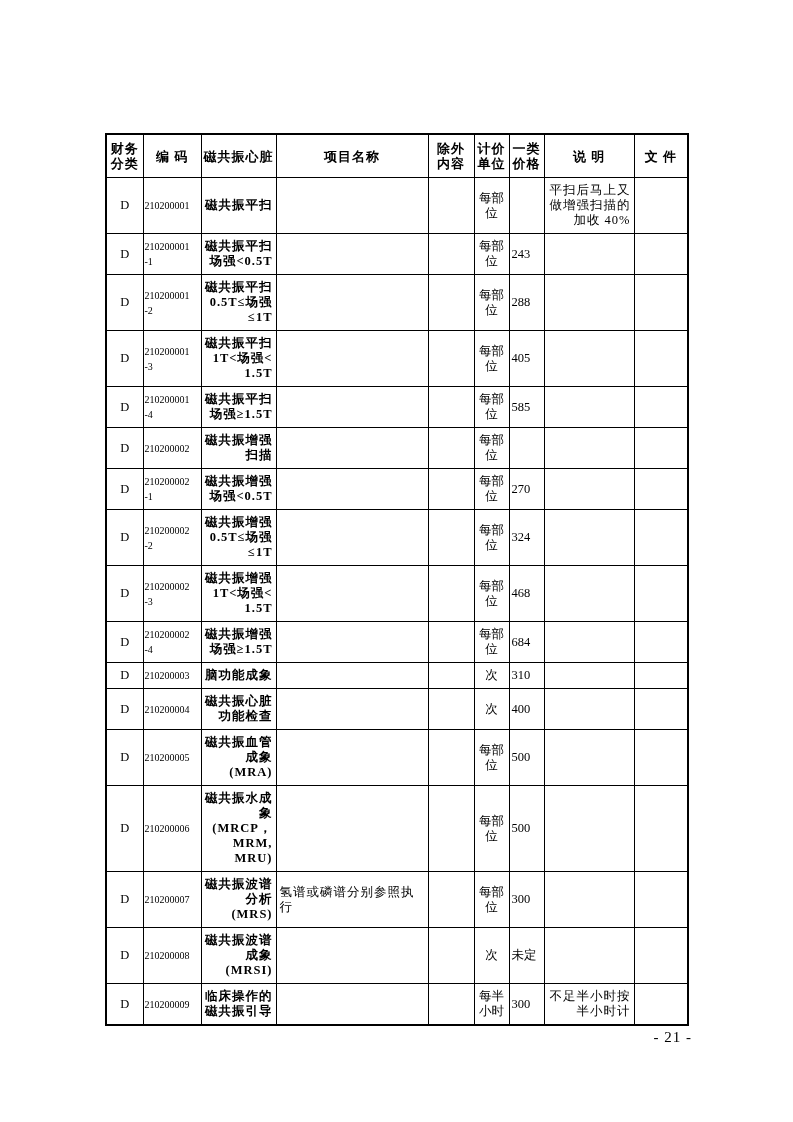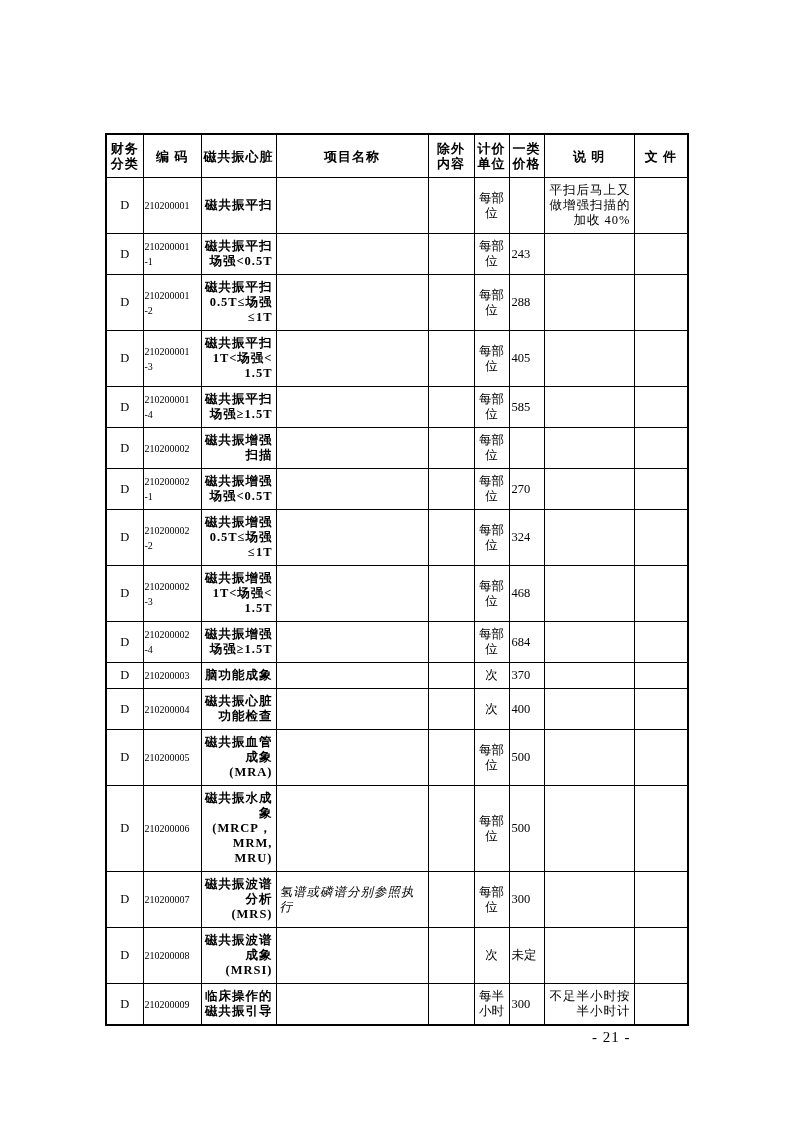--- a/index.html
+++ b/index.html
@@ -37,32 +37,32 @@
   .price-table th {
     font-weight: bold;
     text-align: center;
     font-size: 13px;
     letter-spacing: 1px;
     padding: 6px 2px;
   }
   td.col-cls   { text-align: center; }
   td.col-code  { text-align: left; font-size: 10px; padding: 5px 1px; letter-spacing: 0; }
   td.col-name  { text-align: right; letter-spacing: 1px; font-weight: bold; }
-  td.col-content { text-align: left; letter-spacing: 1px; font-style: italic; }
+  td.col-content { text-align: left; letter-spacing: 1px; }
   td.col-excluded { text-align: center; }
   td.col-unit  { text-align: center; padding: 5px 2px; }
   td.col-price { padding: 5px 2px; }
   td.col-note  { text-align: right; letter-spacing: 1px; }
   td.col-file  { text-align: center; }
   .page-number {
     position: absolute;
-    left: 592px;
+    left: 572px;
     top: 1029px;
     width: 120px;
-    text-align: left;
+    text-align: right;
     font-size: 15px;
     letter-spacing: 1px;
   }
 </style>
 </head>
 <body>
 
 <div class="page">
 
   <table class="price-table">
@@ -238,21 +238,21 @@
           <td class="col-note"></td>
           <td class="col-file"></td>
         </tr>
         <tr>
           <td class="col-cls">D</td>
           <td class="col-code">210200003</td>
           <td class="col-name">脑功能成象</td>
           <td class="col-content"></td>
           <td class="col-excluded"></td>
           <td class="col-unit">次</td>
-          <td class="col-price">370</td>
+          <td class="col-price">310</td>
           <td class="col-note"></td>
           <td class="col-file"></td>
         </tr>
         <tr>
           <td class="col-cls">D</td>
           <td class="col-code">210200004</td>
           <td class="col-name">磁共振心脏
 功能检查</td>
           <td class="col-content"></td>
           <td class="col-excluded"></td>

